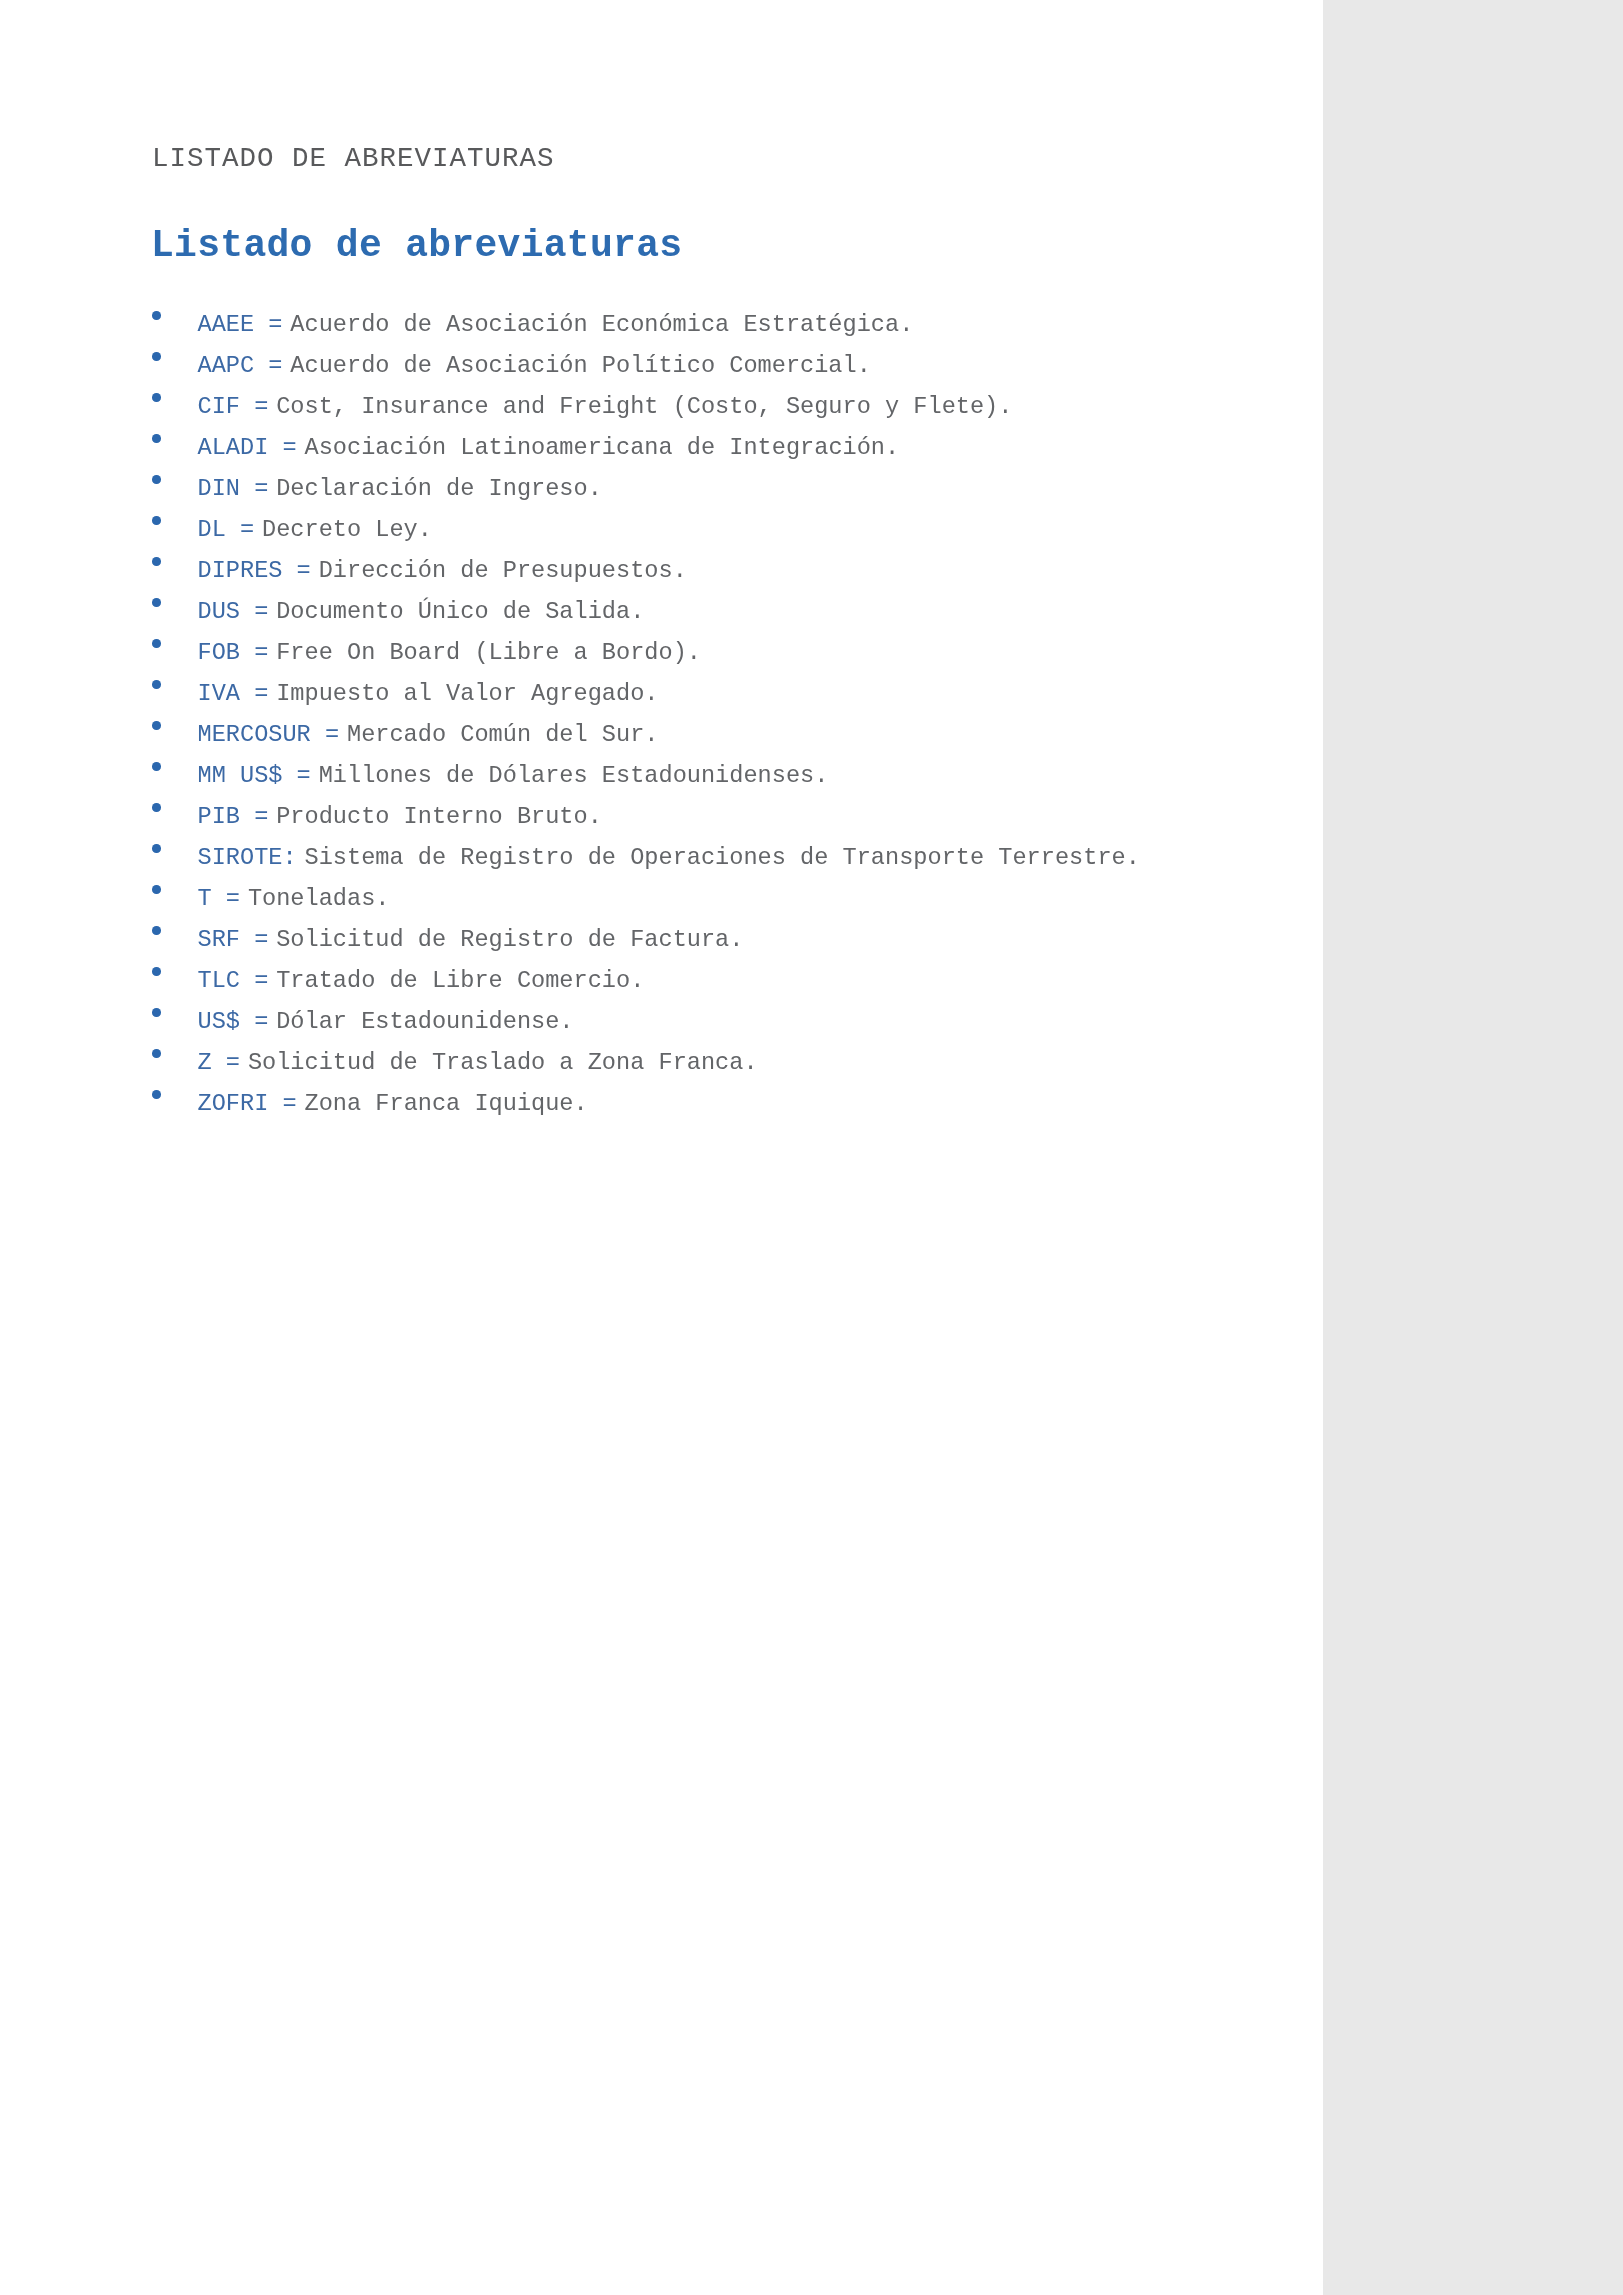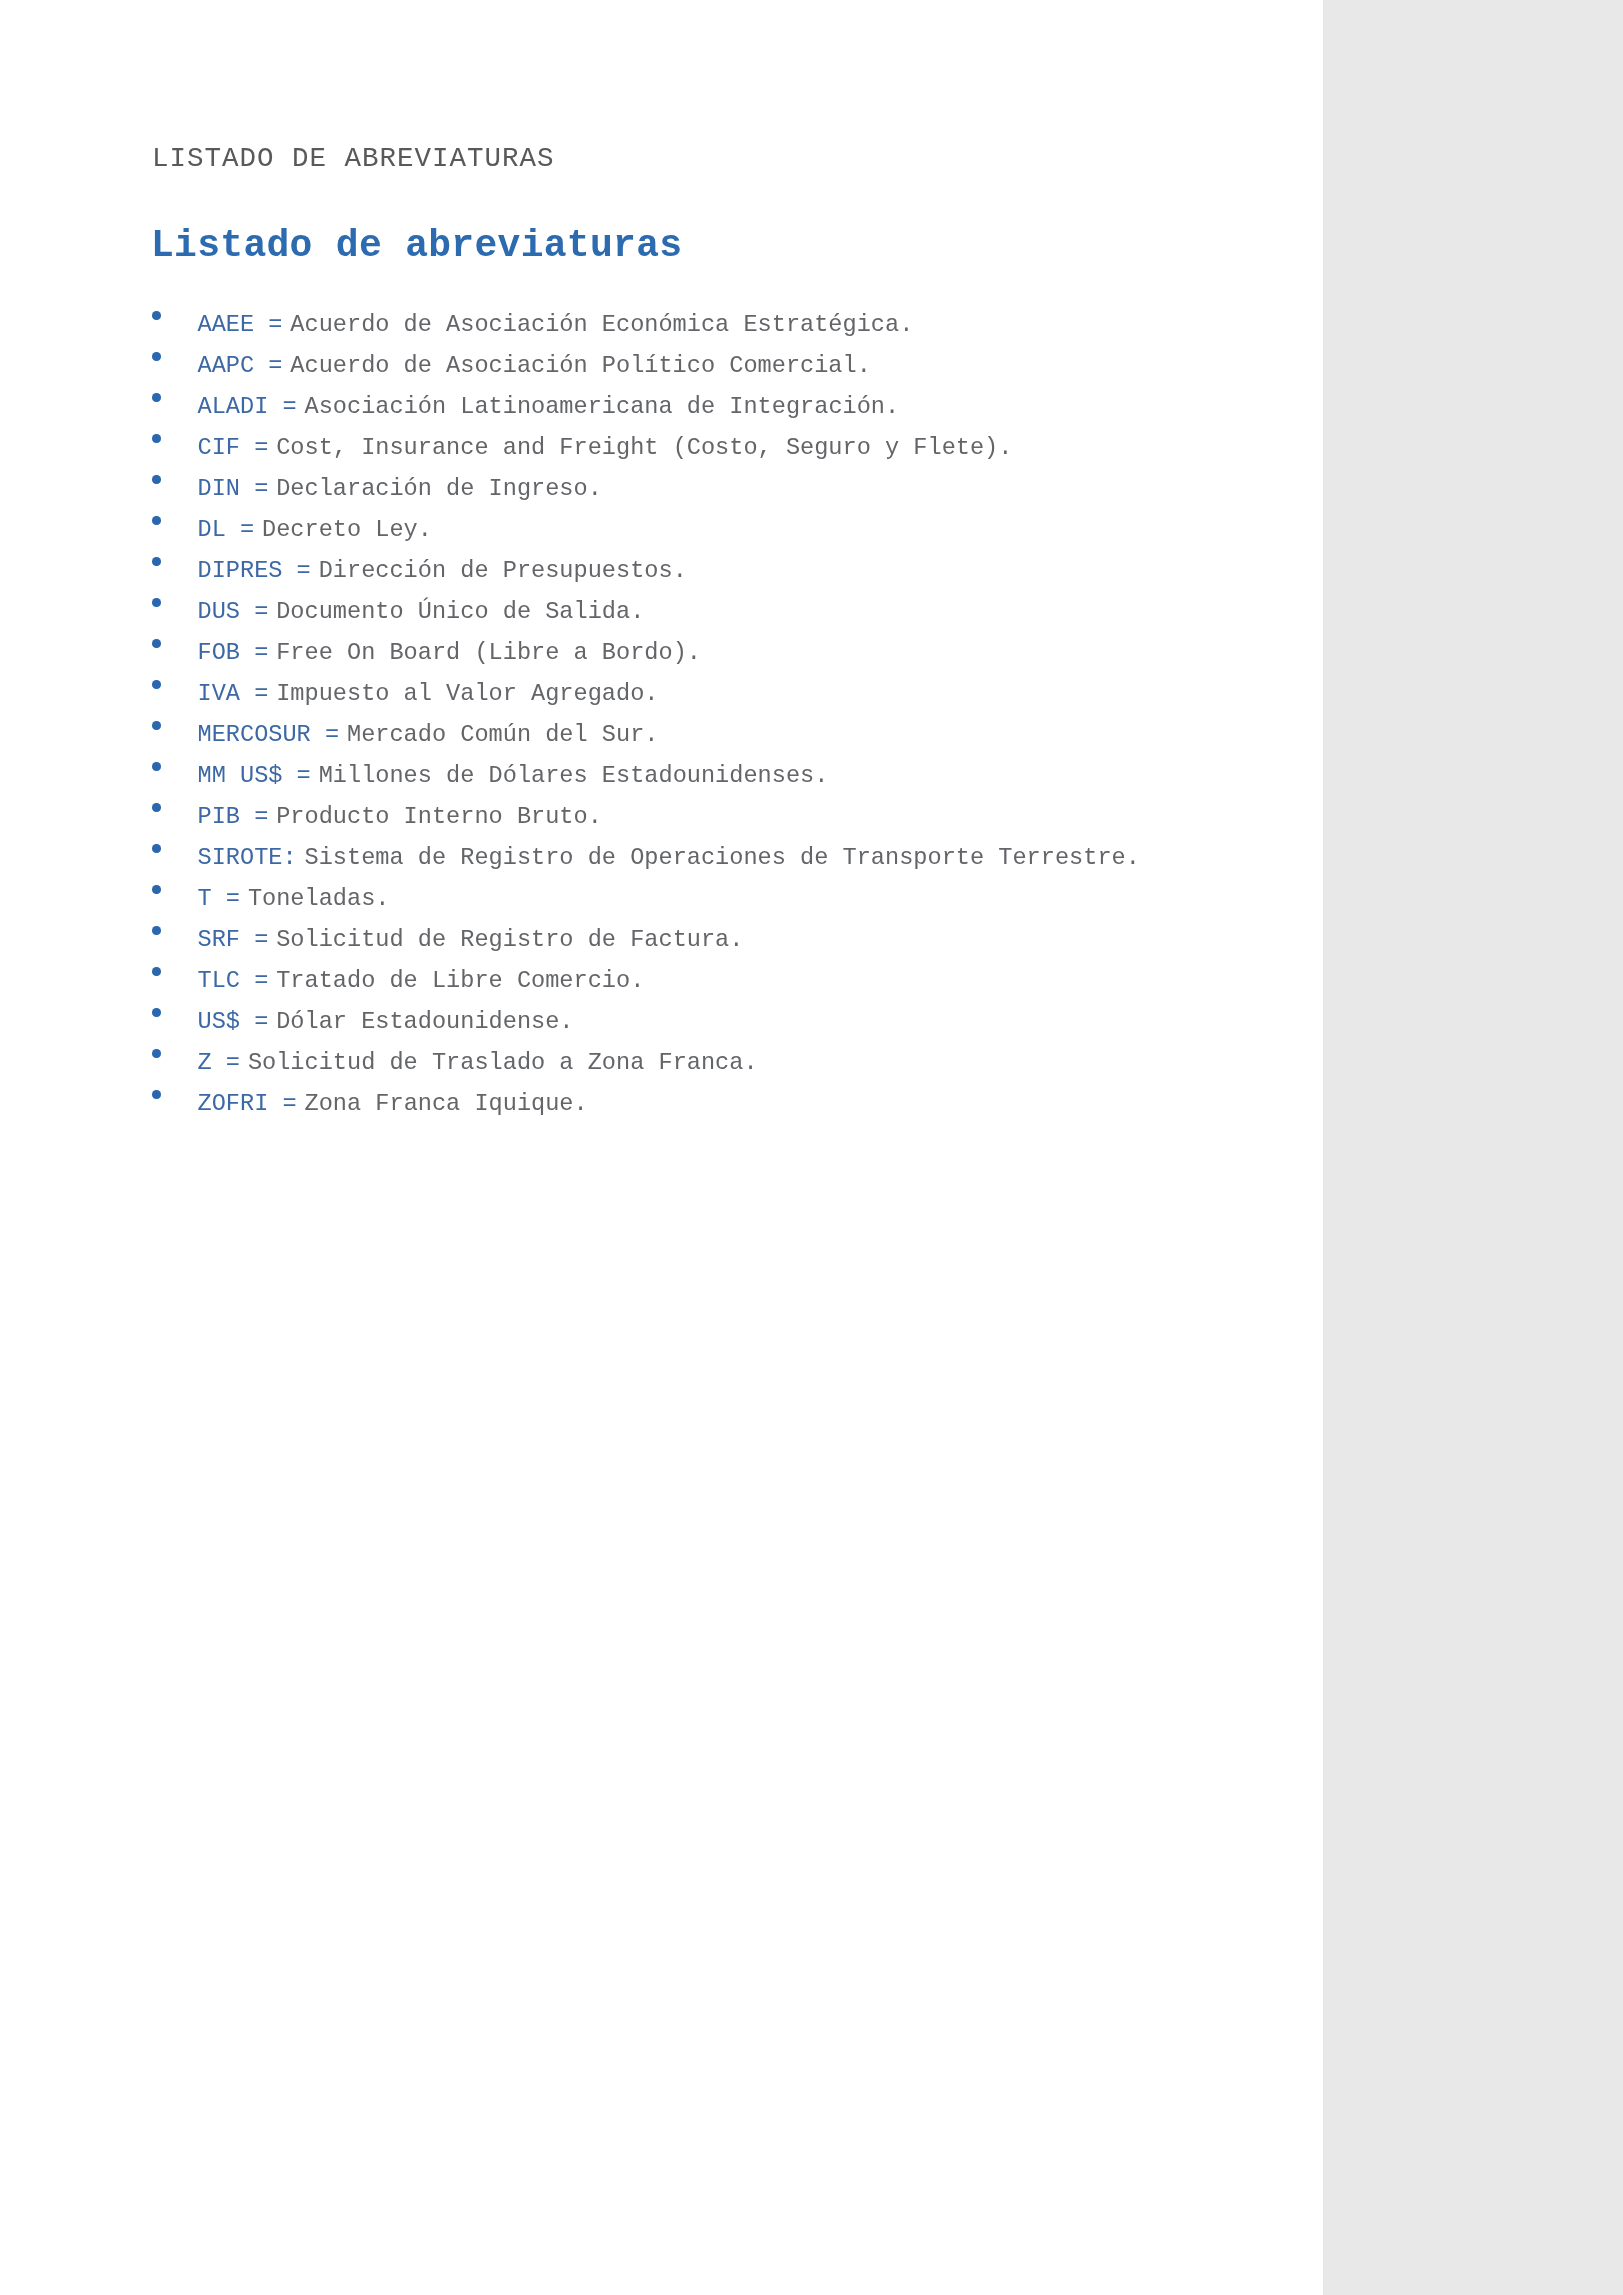--- a/index.html
+++ b/index.html
@@ -101,26 +101,26 @@
     <span class="item-text"><span class="abbr">AAEE =</span><span class="def">Acuerdo de Asociación Económica Estratégica.</span></span>
   </li>
 
   <li class="abbrev-item">
     <span class="bullet"></span>
     <span class="item-text"><span class="abbr">AAPC =</span><span class="def">Acuerdo de Asociación Político Comercial.</span></span>
   </li>
 
   <li class="abbrev-item">
     <span class="bullet"></span>
+    <span class="item-text"><span class="abbr">CIF =</span><span class="def">Cost, Insurance and Freight (Costo, Seguro y Flete).</span></span>
+  </li>
+
+  <li class="abbrev-item">
+    <span class="bullet"></span>
     <span class="item-text"><span class="abbr">ALADI =</span><span class="def">Asociación Latinoamericana de Integración.</span></span>
-  </li>
-
-  <li class="abbrev-item">
-    <span class="bullet"></span>
-    <span class="item-text"><span class="abbr">CIF =</span><span class="def">Cost, Insurance and Freight (Costo, Seguro y Flete).</span></span>
   </li>
 
 
   <li class="abbrev-item">
     <span class="bullet"></span>
     <span class="item-text"><span class="abbr">DIN =</span><span class="def">Declaración de Ingreso.</span></span>
   </li>
 
   <li class="abbrev-item">
     <span class="bullet"></span>

